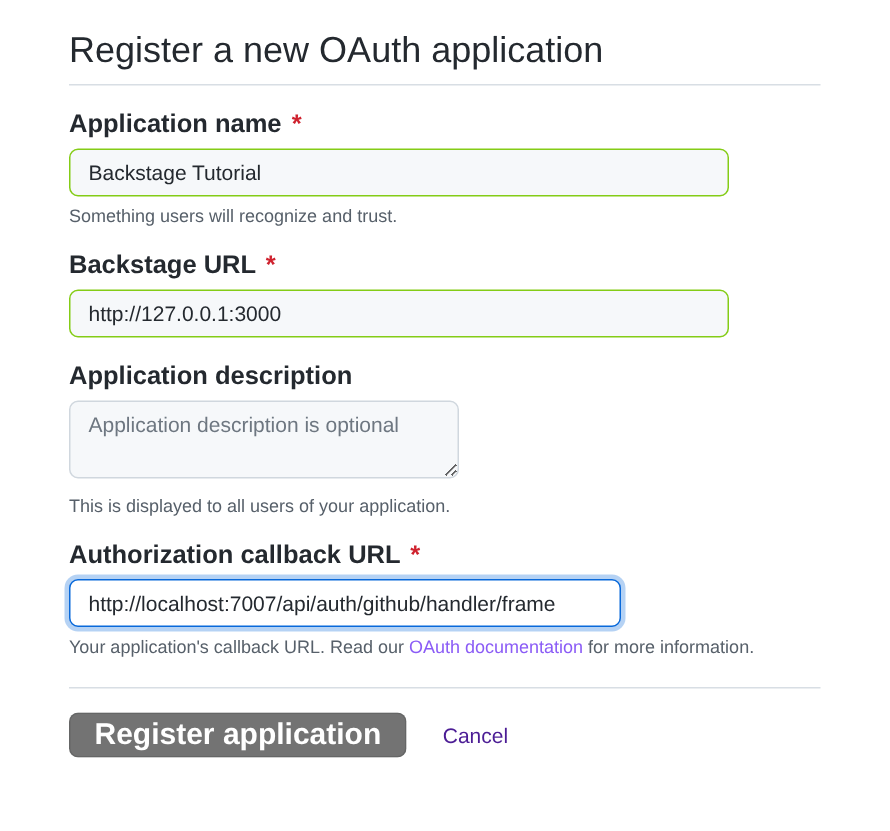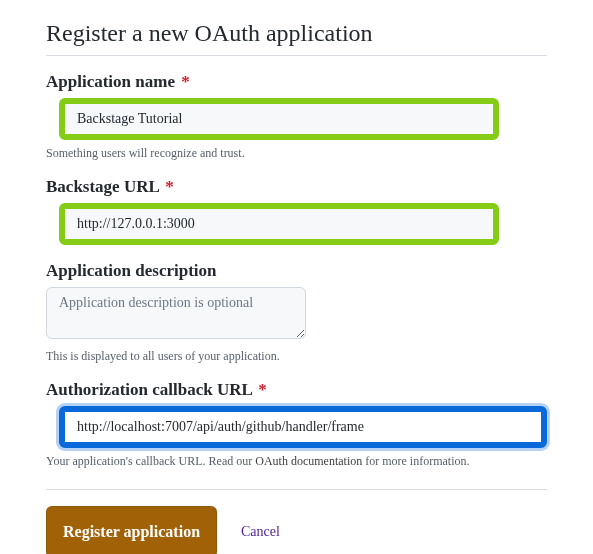--- a/index.html
+++ b/index.html
@@ -1,19 +1,18 @@
 <!DOCTYPE html>
 <html><head>
   <meta charset="utf-8">
   <style>
     * {
       box-sizing: border-box;
       margin: 0;
       padding: 0;
-      font-family: Liberation Serif, serif;
     }
     body {
       font-family: -apple-system, BlinkMacSystemFont, "Segoe UI", Helvetica, Arial, sans-serif;
       color: #24292f;
       padding: 20px 46px;
       width: 593px;
     }
     h1 {
       font-size: 24px;
       font-weight: 400;
@@ -35,27 +34,26 @@
       color: #cf222e;
       margin-left: 2px;
     }
     .form-input {
       width: 440px;
       padding: 5px 12px;
       font-size: 14px;
       line-height: 20px;
       color: #24292f;
       background-color: #f6f8fa;
-      border: 6px solid #84cc16;
+      border: 1px solid #84cc16;
       border-radius: 6px;
       outline: none;
-      margin-left: 13px;
     }
     .form-input.full-width {
-      width: 488px;
+      width: 368px;
     }
     .form-input.focused {
       background-color: #ffffff;
       border-color: #0969da;
       box-shadow: 0 0 0 3px rgba(9, 105, 218, 0.3);
     }
     .form-textarea {
       width: 260px;
       min-height: 50px;
       padding: 5px 12px;
@@ -71,40 +69,40 @@
     }
     .form-textarea::placeholder {
       color: #6e7781;
     }
     .help-text {
       font-size: 12px;
       color: #57606a;
       margin-top: 6px;
     }
     .link {
-      color: #404040;
+      color: #8b5cf6;
       text-decoration: none;
     }
     .divider {
       border: none;
       border-top: 1px solid #d8dee4;
       margin-top: 20px;
       margin-bottom: 16px;
     }
     .form-actions {
       display: flex;
       align-items: center;
       gap: 24px;
     }
     .btn-primary {
-      background-color: #a16207;
+      background-color: #737373;
       color: #ffffff;
       border: 1px solid rgba(27, 31, 36, 0.15);
-      padding: 15px 16px;
-      font-size: 16px;
+      padding: 4px 16px;
+      font-size: 20px;
       font-weight: 600;
       border-radius: 6px;
       cursor: pointer;
       line-height: 20px;
     }
     .cancel-link {
       color: #4c1d95;
       font-size: 14px;
       text-decoration: none;
       cursor: pointer;

